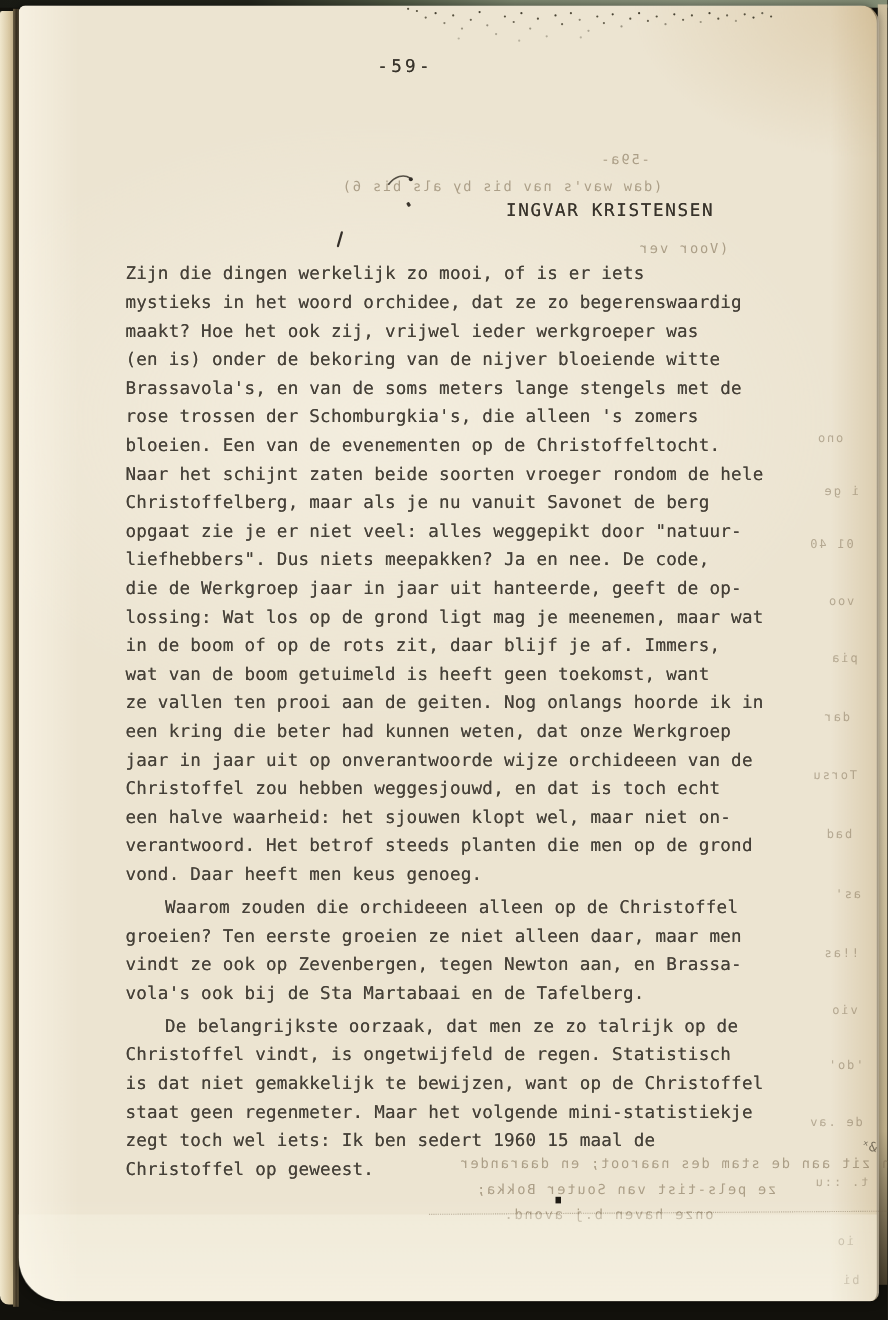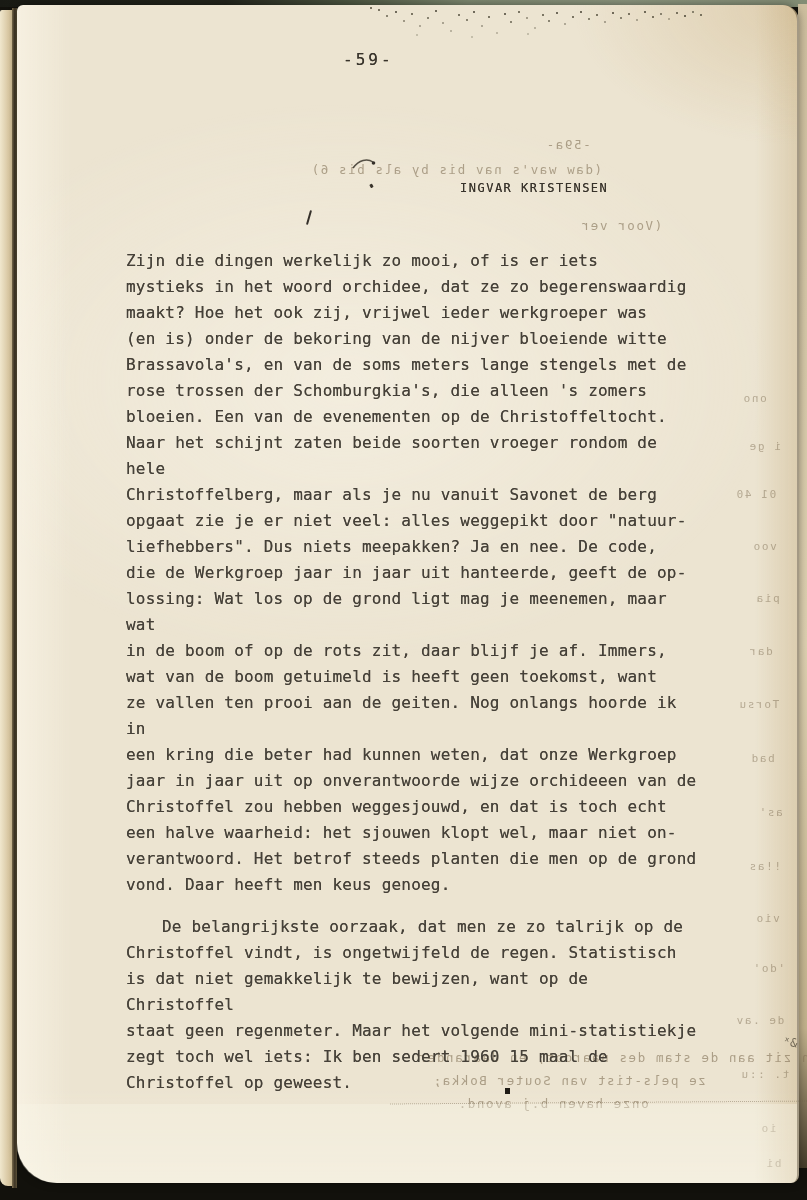--- a/index.html
+++ b/index.html
@@ -35,27 +35,27 @@
       linear-gradient(to left, rgba(183,154,100,.30), rgba(183,154,100,0) 42px),
       linear-gradient(to right, rgba(255,250,238,.55), rgba(255,250,238,0) 55px),
       radial-gradient(ellipse 520px 340px at 42% 32%, rgba(255,252,244,.38), rgba(255,252,244,0) 82%),
       linear-gradient(to top, rgba(255,252,242,.30), rgba(255,252,242,0) 95px);
     box-shadow:0 0 8px rgba(0,0,0,.4);
   }
   .page *{position:absolute;}
   .ink{color:#38332b;text-shadow:0 0 .5px rgba(56,51,43,.8);white-space:nowrap;text-align:right;}
   .page-number{left:326px;top:45px;font-size:16px;letter-spacing:3px;}
   .title{left:254px;top:88px;font-size:16px;letter-spacing:1.7px;}
-  .author{left:443px;top:176px;font-size:12px;letter-spacing:1.5px;}
+  .author{left:443px;top:176px;font-size:16px;letter-spacing:1.5px;}
   .body-text{
     left:93px;top:227px;width:606px;
     font-size:16px;line-height:26px;letter-spacing:.2px;
     color:#454038;text-shadow:0 0 .4px rgba(63,58,48,.75);
   }
-  .body-text p{position:static;margin:16px;white-space:pre-line;}
+  .body-text p{position:static;margin:4px;white-space:pre-line;}
   .body-text p.indented{text-indent:36px;}
   .speckles{
     left:353px;top:2px;width:2px;height:2px;border-radius:50%;background:#56503e;
     box-shadow:
       8px 2px 0 #56503e,16px 8px 0 #6a6452,25px 4px 0 #474233,33px 13px 0 rgba(90,84,66,.7),
       41px 6px 0 #56503e,49px 18px 0 rgba(90,84,66,.55),57px 10px 0 #6a6452,65px 3px 0 #474233,
       72px 15px 0 rgba(90,84,66,.6),80px 23px 0 rgba(106,100,82,.5),88px 7px 0 #56503e,
       96px 12px 0 #6a6452,103px 4px 0 #474233,111px 18px 0 rgba(90,84,66,.55),118px 9px 0 #56503e,
       126px 25px 0 rgba(106,100,82,.45),134px 6px 0 #474233,140px 14px 0 #6a6452,148px 4px 0 #56503e,
       156px 10px 0 rgba(90,84,66,.65),164px 20px 0 rgba(106,100,82,.5),172px 7px 0 #56503e,
@@ -140,20 +140,24 @@
 lossing: Wat los op de grond ligt mag je meenemen, maar wat
 in de boom of op de rots zit, daar blijf je af. Immers,
 wat van de boom getuimeld is heeft geen toekomst, want
 ze vallen ten prooi aan de geiten. Nog onlangs hoorde ik in
 een kring die beter had kunnen weten, dat onze Werkgroep
 jaar in jaar uit op onverantwoorde wijze orchideeen van de
 Christoffel zou hebben weggesjouwd, en dat is toch echt
 een halve waarheid: het sjouwen klopt wel, maar niet on-
 verantwoord. Het betrof steeds planten die men op de grond
 vond. Daar heeft men keus genoeg.</p>
+      <p class="indented">Waarom zouden die orchideeen alleen op de Christoffel
+groeien? Ten eerste groeien ze niet alleen daar, maar men
+vindt ze ook op Zevenbergen, tegen Newton aan, en Brassa-
+vola's ook bij de Sta Martabaai en de Tafelberg.</p>
       <p class="indented">De belangrijkste oorzaak, dat men ze zo talrijk op de
 Christoffel vindt, is ongetwijfeld de regen. Statistisch
 is dat niet gemakkelijk te bewijzen, want op de Christoffel
 staat geen regenmeter. Maar het volgende mini-statistiekje
 zegt toch wel iets: Ik ben sedert 1960 15 maal de
 Christoffel op geweest.</p>
     </div>
 
     <div class="ink-stroke"></div>
     <svg style="left:333px;top:150px" width="32" height="20" viewBox="0 0 32 20">

